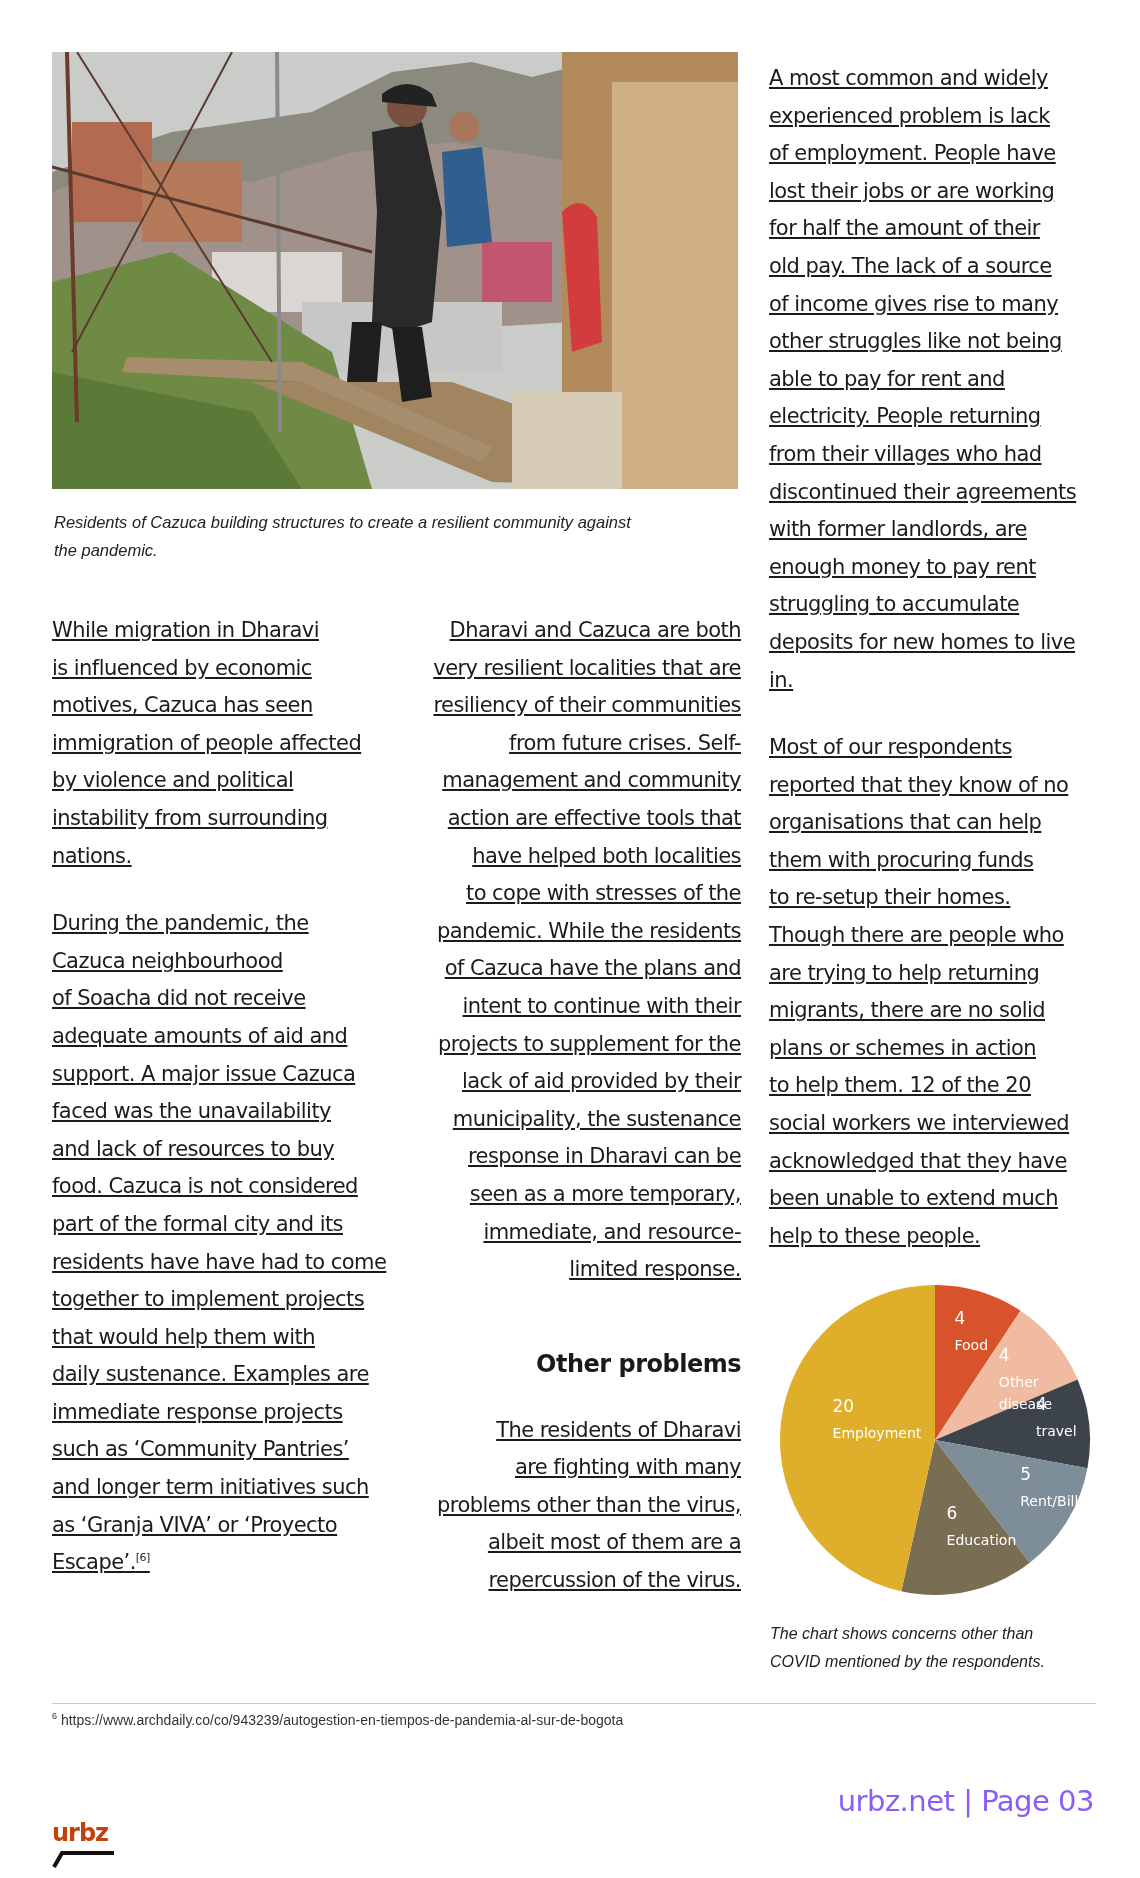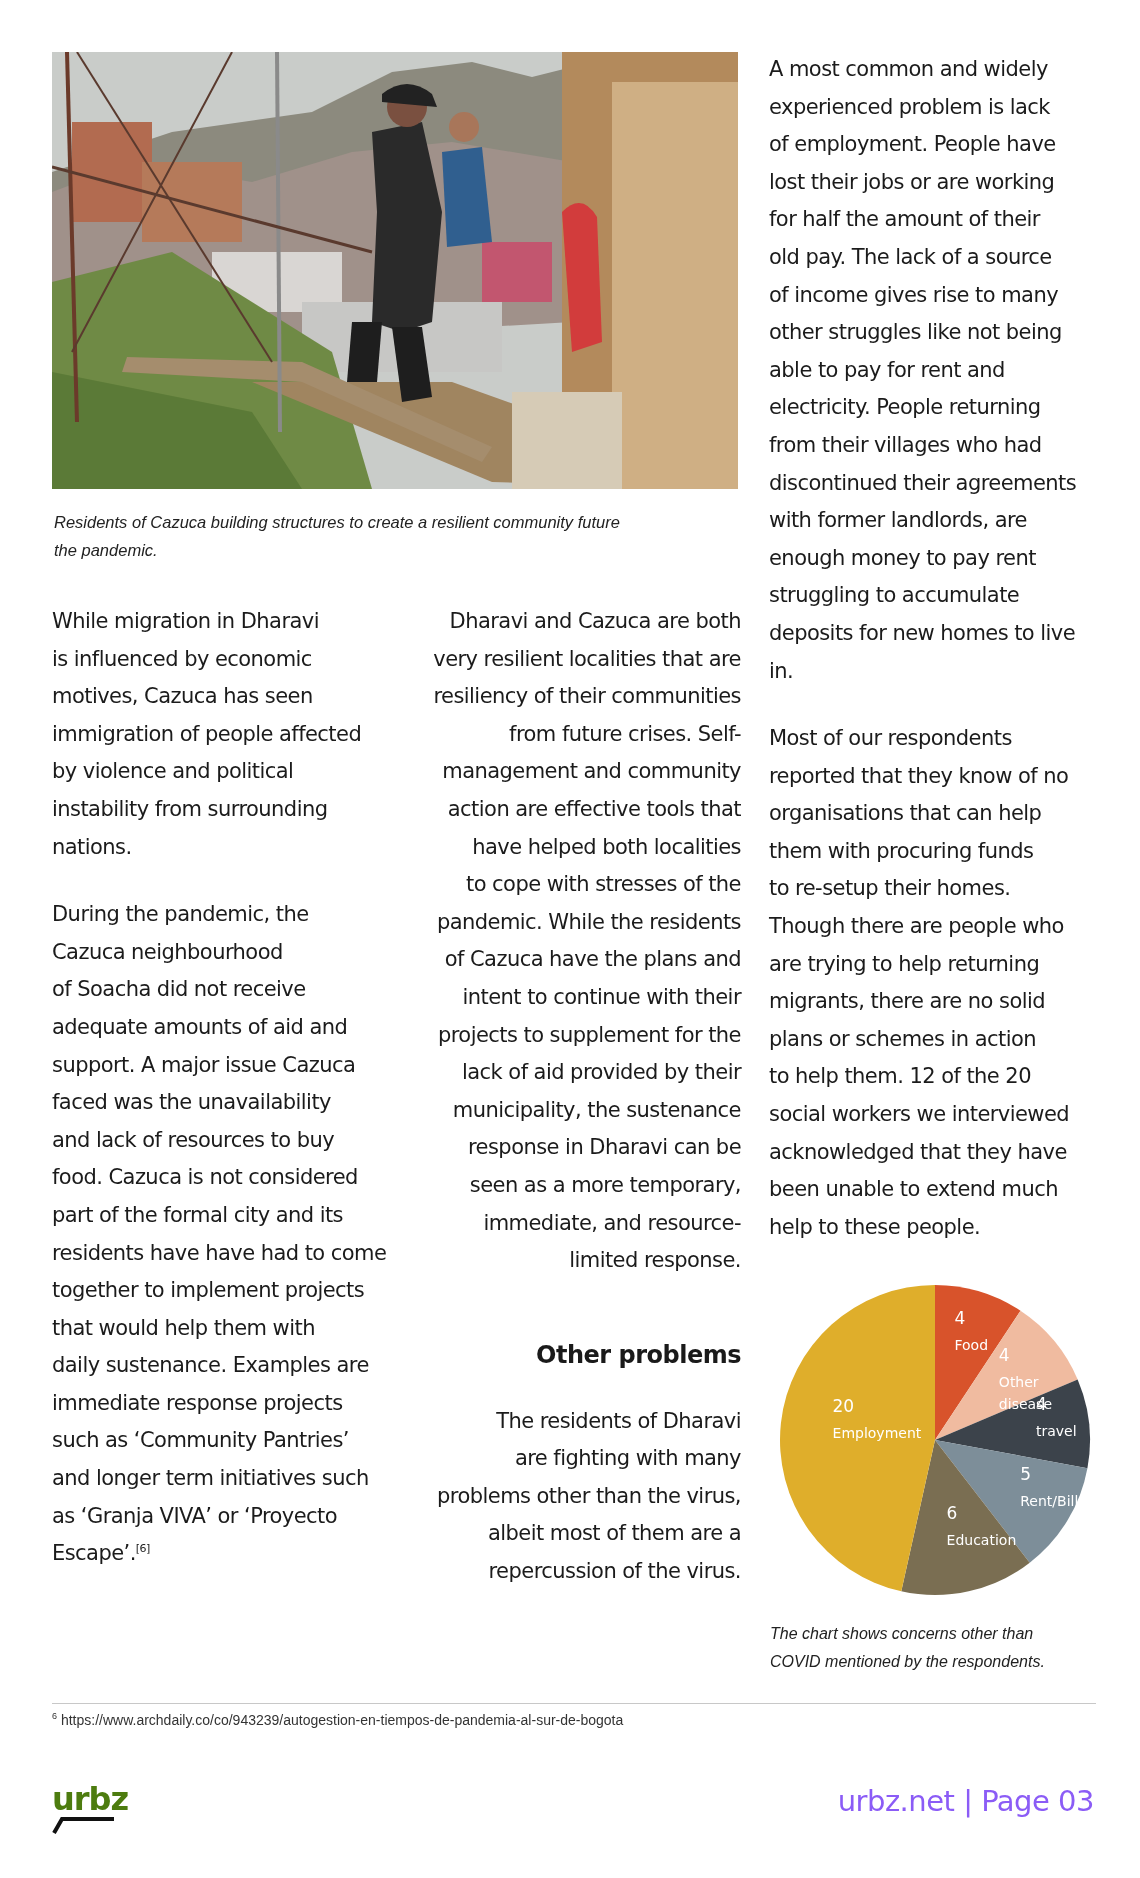--- a/index.html
+++ b/index.html
@@ -1,34 +1,34 @@
 <!DOCTYPE html>
 <html><head>
 <meta charset="utf-8">
 <style>
   html, body { margin:0; padding:0; background:#ffffff; }
   body { width:1140px; height:1878px; position:relative; font-family:"DejaVu Sans", sans-serif; color:#1a1a1a; overflow:hidden; }
   .abs { position:absolute; }
   .photo { left:52px; top:52px; width:686px; height:437px; overflow:hidden; background:#b7b9b4; }
   .caption { left:54px; top:508px; width:700px; font-style:italic; font-size:16.5px; line-height:28px; color:#222; font-family:"Liberation Sans", sans-serif; }
   .body-text { font-size:21px; line-height:37.6px; color:#1b1b1b; font-family:"DejaVu Sans", sans-serif; letter-spacing:-0.55px; }
-  .body-text p { margin:5px 0 30px 0; }
+  .body-text p { margin:14px 0 30px 0;text-decoration:underline; }
   .col1 { left:52px; top:598px; width:330px; }
   .col2 { left:411px; top:598px; width:330px;text-align:right; }
   .col3 { left:769px; top:46px; width:340px; }
   .line { display:block; white-space:nowrap; }
   .heading { font-size:24px; font-weight:bold; line-height:40px; margin:55px 0 28px 0; letter-spacing:-0.5px; color:#1a1a1a; }
   sup.ref { font-size:11px; vertical-align:super; line-height:0; }
   .chart { left:770px; top:1275px; width:330px; height:330px; }
   .chart-caption { left:770px; top:1620px; width:340px; font-style:italic; font-size:16px; line-height:28px; color:#222; font-family:"Liberation Sans", sans-serif; }
   .rule { left:52px; top:1703px; width:1044px; height:1px; background:#c8c8c8; }
   .footnote { left:52px; top:1711px; font-size:14px; color:#333; font-family:"Liberation Sans", sans-serif; }
   .footnote sup { font-size:9px; }
   .logo { left:52px; top:1785px; width:70px; height:60px; }
-  .logo-text { font-family:"DejaVu Sans", sans-serif; font-weight:bold; font-size:32px; letter-spacing:-1px; line-height:28px; color:#4d7c0f; }
+  .logo-text { font-family:"DejaVu Sans", sans-serif; font-weight:bold; font-size:24px; letter-spacing:-1px; line-height:28px; color:#c2410c;margin-top:34px; }
   .footer-right { right:46px; top:1784px; font-size:29px; color:#8b5cf6; font-family:"DejaVu Sans", sans-serif; letter-spacing:-0.5px; }
 </style>
 </head>
 <body>
 
 <div class="abs photo">
   <svg width="686" height="437" viewBox="0 0 686 437">
     <rect x="0" y="0" width="686" height="437" fill="#c9ccc9"></rect>
     <path d="M0 120 L120 80 L260 60 L340 20 L420 10 L480 25 L520 15 L520 260 L0 300 Z" fill="#8c8a7e"></path>
     <path d="M0 140 L80 110 L200 130 L300 100 L400 90 L520 110 L520 270 L0 300 Z" fill="#a0918a"></path>
@@ -54,21 +54,21 @@
     <path d="M330 42 Q355 22 380 42 L385 55 L330 50 Z" fill="#222"></path>
     <path d="M390 100 L430 95 L440 190 L395 195 Z" fill="#305f8f"></path>
     <circle cx="412" cy="75" r="15" fill="#a8765a"></circle>
     <path d="M300 270 L330 270 L325 330 L295 330 Z" fill="#1e1e1e"></path>
     <path d="M340 275 L370 275 L380 345 L350 350 Z" fill="#1e1e1e"></path>
     <path d="M510 160 Q530 140 545 165 L550 290 L520 300 Z" fill="#d23c3c"></path>
   </svg>
 </div>
 
 <div class="abs caption">
-  <span class="line">Residents of Cazuca building structures to create a resilient community future</span>
+  <span class="line">Residents of Cazuca building structures to create a resilient community against</span>
   <span class="line">the pandemic.</span>
 </div>
 
 <div class="abs body-text col1">
   <p>
     <span class="line">While migration in Dharavi</span>
     <span class="line">is influenced by economic</span>
     <span class="line">motives, Cazuca has seen</span>
     <span class="line">immigration of people affected</span>
     <span class="line">by  violence and political</span>

